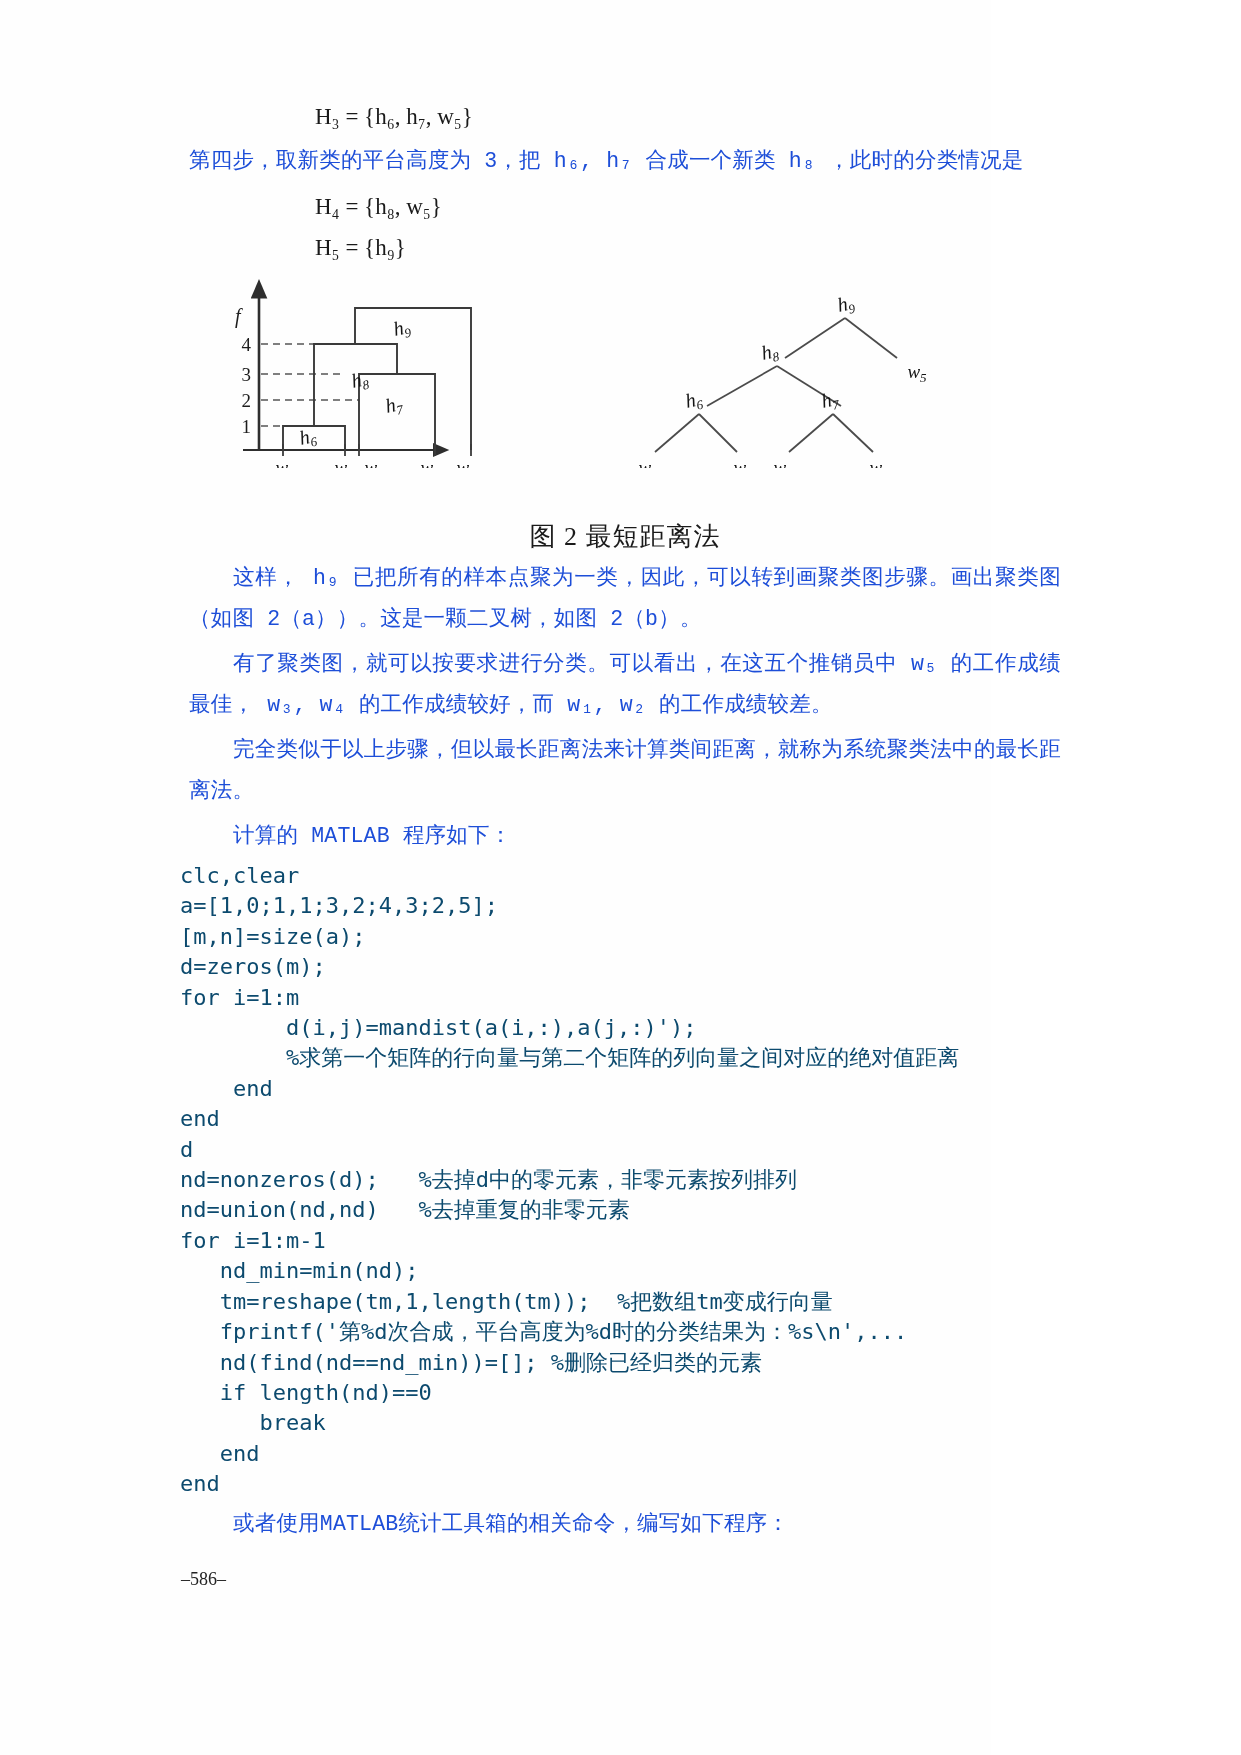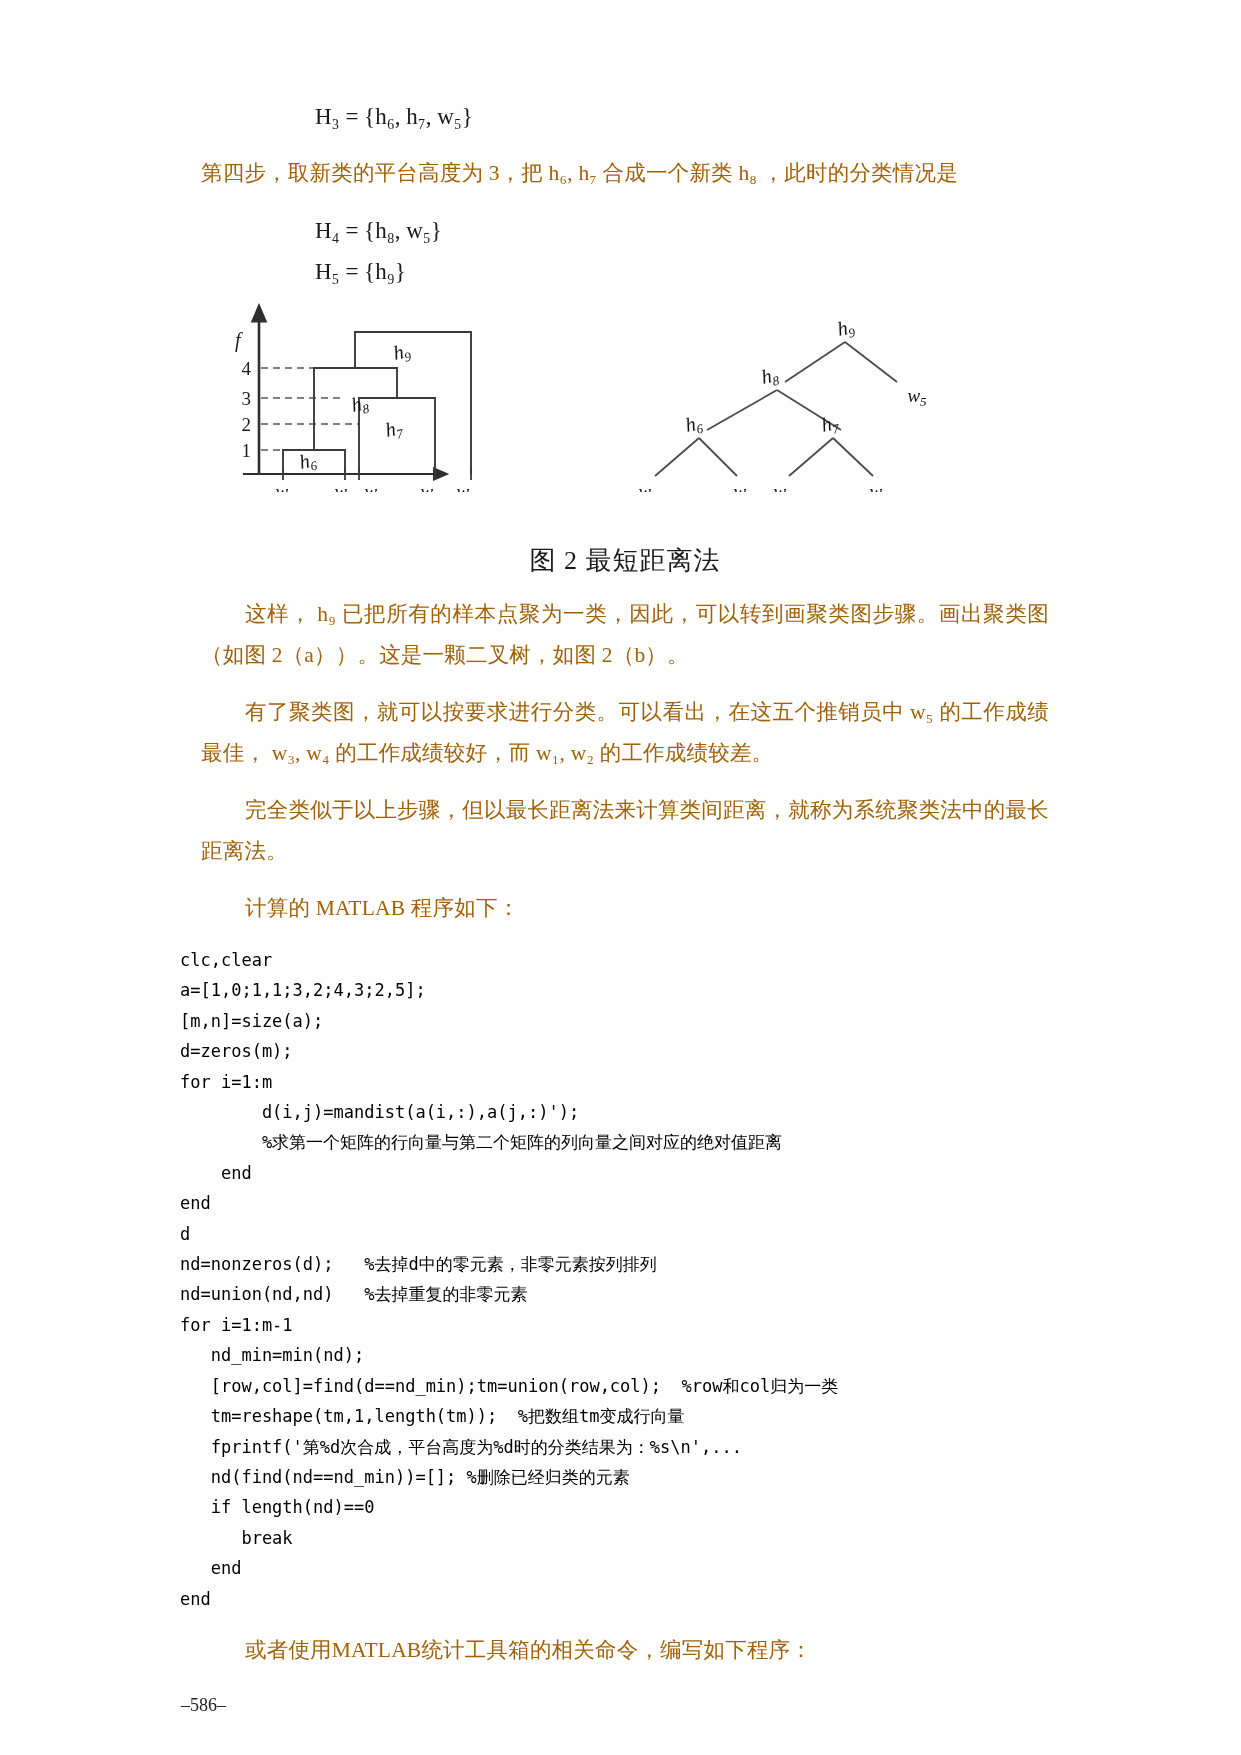--- a/index.html
+++ b/index.html
@@ -20,23 +20,24 @@
     position:absolute;
     left:185px; top:96px;
     width:880px;
   }
 
   
   .para {
     font-size:21.5px;
     line-height:41px;
     text-align:justify;
-    margin:16px;
-    color:#a16207;
+    margin:4px;
+    color:#1d4ed8;
     letter-spacing:0.2px;
+    font-family:Liberation Mono, monospace;
   }
   .indent { text-indent:44px; }
   .eq {
     font-size:23px;
     line-height:41px;
     margin:0;
     padding-left:130px;
     font-family:"Liberation Serif", serif;
   }
 
@@ -52,25 +53,25 @@
     text-align:center;
     font-size:26px;
     line-height:34px;
     margin:0 0 2px 0;
     letter-spacing:1px;
   }
 
   
   .code {
     font-family:"DejaVu Sans Mono", monospace;
-    font-size:17px;
+    font-size:22px;
     line-height:30.4px;
     white-space:pre;
     margin:0;
-    color:#000000;
+    color:#0c4a6e;
     letter-spacing:0px;
   }
   .code-block { margin:2px 0 0 -5px; }
 
   .pageno {
     font-family:"Liberation Serif", serif;
     font-size:18px;
     margin-top:24px;
     margin-left:-4px;
     color:#222;
@@ -216,21 +217,20 @@
     <pre class="code">for i=1:m</pre>
     <pre class="code">        d(i,j)=mandist(a(i,:),a(j,:)');</pre>
     <pre class="code">        %求第一个矩阵的行向量与第二个矩阵的列向量之间对应的绝对值距离</pre>
     <pre class="code">    end</pre>
     <pre class="code">end</pre>
     <pre class="code">d</pre>
     <pre class="code">nd=nonzeros(d);   %去掉d中的零元素，非零元素按列排列</pre>
     <pre class="code">nd=union(nd,nd)   %去掉重复的非零元素</pre>
     <pre class="code">for i=1:m-1</pre>
     <pre class="code">   nd_min=min(nd);</pre>
-    <pre class="code">   [row,col]=find(d==nd_min);tm=union(row,col);  %row和col归为一类</pre>
     <pre class="code">   tm=reshape(tm,1,length(tm));  %把数组tm变成行向量</pre>
     <pre class="code">   fprintf('第%d次合成，平台高度为%d时的分类结果为：%s\n',...</pre>
     <pre class="code">   nd(find(nd==nd_min))=[]; %删除已经归类的元素</pre>
     <pre class="code">   if length(nd)==0</pre>
     <pre class="code">      break</pre>
     <pre class="code">   end</pre>
     <pre class="code">end</pre>
   </div>
 
   <p class="para indent">或者使用MATLAB统计工具箱的相关命令，编写如下程序：</p>

